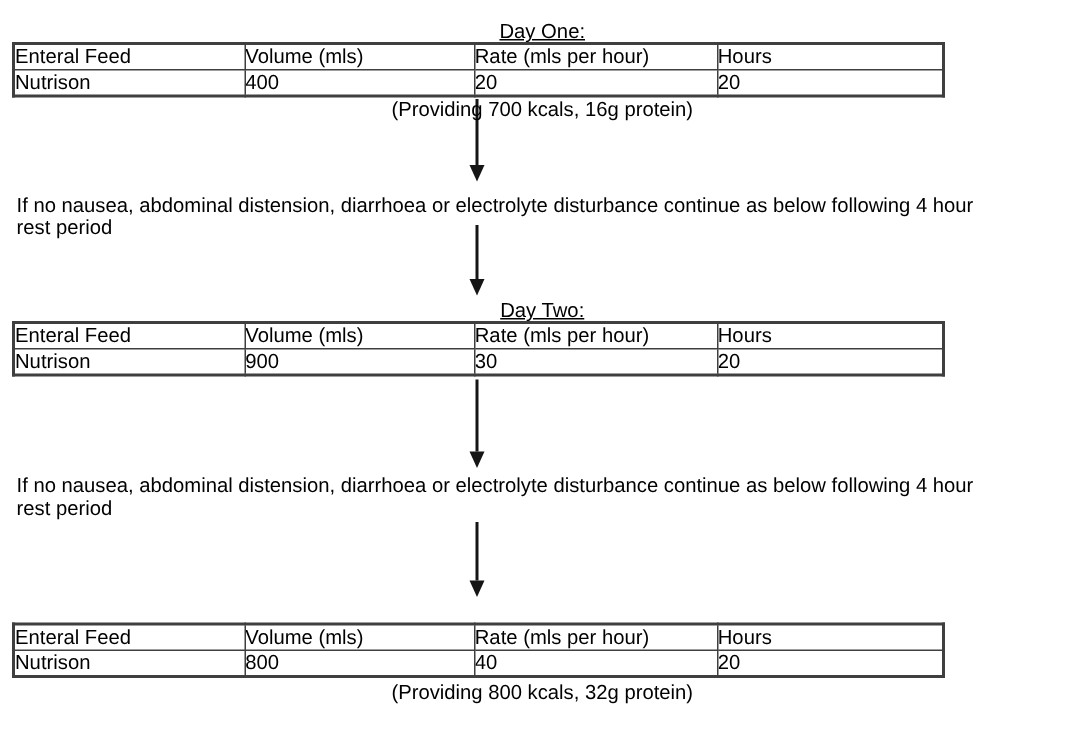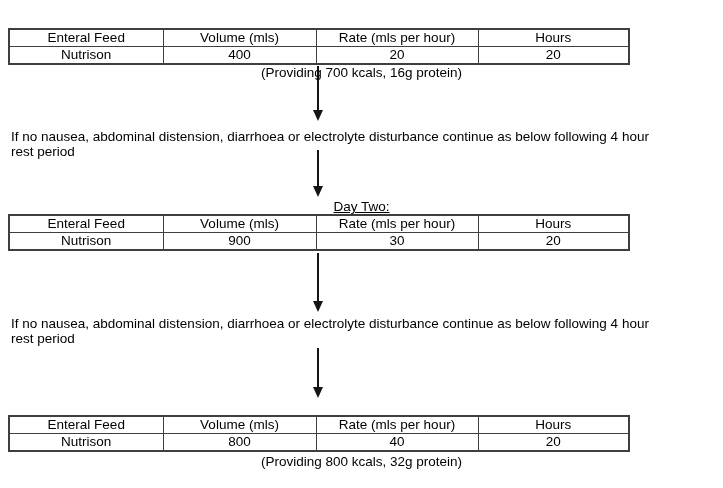--- a/index.html
+++ b/index.html
@@ -27,21 +27,20 @@
     left: 8px;
     width: 620px;
     border-collapse: collapse;
     table-layout: fixed;
     background: #ffffff;
     z-index: 2;
     border: 2px solid #3f3f3f;
   }
   .feed-table td {
     border: 1.5px solid #3f3f3f;
-    text-align: center;
     vertical-align: middle;
     height: 16px;
     line-height: 16px;
     padding: 0;
     font-size: 13.5px;
     overflow: hidden;
   }
   .providing {
     position: absolute;
     left: 0;
@@ -74,20 +73,23 @@
     border-left: 5px solid transparent;
     border-right: 5px solid transparent;
     border-top: 11px solid #151515;
   }
 </style>
 </head>
 <body>
 
 <div class="page">
 
+  <div class="heading" style="top:13px">
+    <span>Day One:</span>
+  </div>
 
   <table class="feed-table" style="top:28px">
     <colgroup>
       <col style="width:154px">
         <col style="width:153px">
         <col style="width:162px">
         <col style="width:151px">
     </colgroup>
     <tbody>
       <tr>

